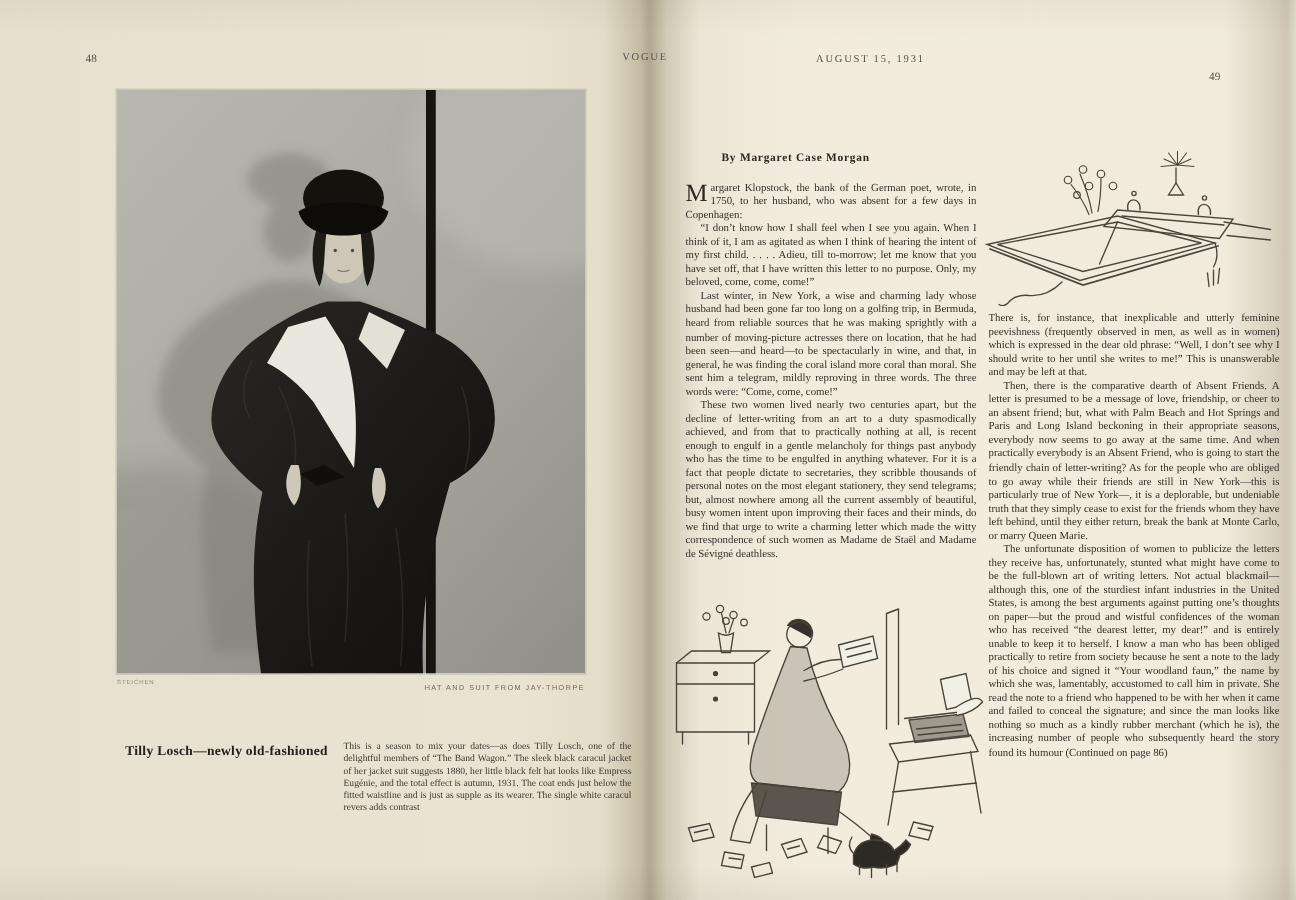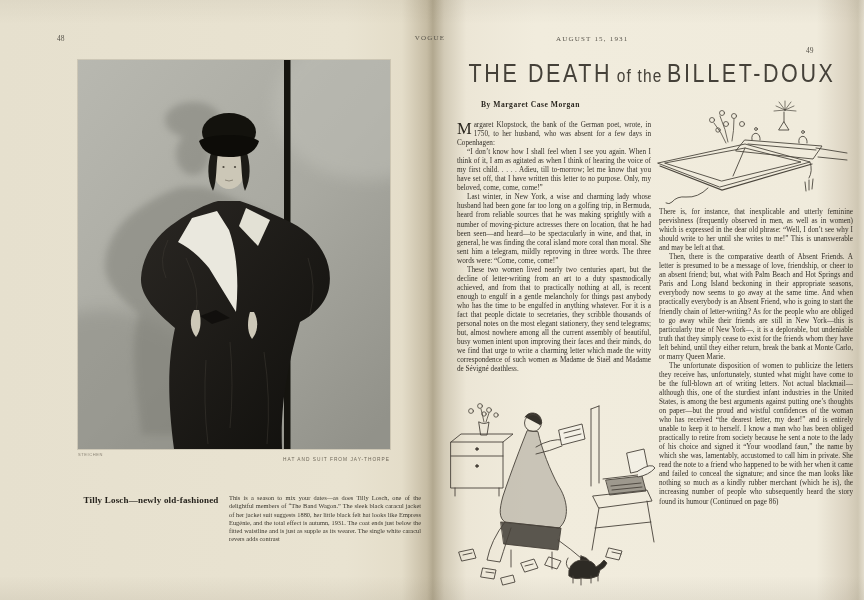--- a/index.html
+++ b/index.html
@@ -57,21 +57,21 @@
   #desk-illus{ left:650px; top:100px; width:200px; height:104px; }
   #type-illus{ left:441px; top:400px; width:216px; height:188px; }
 </style>
 </head>
 <body>
 
 <div class="spread">
 
   <div class="hdr pn" style="left:57px; top:34px;">48</div>
   <div class="hdr" style="left:430px; top:34px; transform:translateX(-50%);">VOGUE</div>
-  <div class="hdr" style="left:556px; top:35px;">AUGUST 15, 1931</div>
+  <div class="hdr" style="left:544px; top:35px;">AUGUST 15, 1931</div>
   <div class="hdr pn" style="left:806px; top:46px;">49</div>
 
   <div class="photo">
     <svg viewBox="0 0 312 389" preserveAspectRatio="none">
       <defs>
         <linearGradient id="pbg" x1="0" y1="0" x2="0.9" y2="1">
           <stop offset="0" stop-color="#b8b8b0"></stop>
             <stop offset="0.55" stop-color="#a9a9a1"></stop>
             <stop offset="1" stop-color="#92928a"></stop>
         </linearGradient>
@@ -126,27 +126,20 @@
       <path fill="#0e0d0a" d="M122,256 L138,250 L152,258 L134,264 Z" opacity="0.8"></path>
     </svg>
   </div>
 
   <div class="credit-steichen">STEICHEN</div>
   <div class="credit-jay">HAT AND SUIT FROM JAY-THORPE</div>
 
   <div class="cap-head">Tilly Losch—newly old-fashioned</div>
   <div class="cap-body">This is a season to mix your dates—as does Tilly Losch, one of the delightful members of “The Band Wagon.” The sleek black caracul jacket of her jacket suit suggests 1880, her little black felt hat looks like Empress Eugénie, and the total effect is autumn, 1931. The coat ends just below the fitted waistline and is just as supple as its wearer. The single white caracul revers adds contrast</div>
 
-  <div class="title">
-    <span class="stretch">
-      <span class="t-caps">THE DEATH</span>
-      <span class="t-small">of the</span>
-      <span class="t-caps">BILLET-DOUX</span>
-    </span>
-  </div>
 
   <div class="byline">By Margaret Case Morgan</div>
 
   <div class="illus" id="desk-illus">
     <svg viewBox="0 0 200 104">
       <g stroke="#4b463d" stroke-width="0.9" fill="none" stroke-linecap="round">
 
         <g stroke-width="0.7">
           <line x1="135" y1="10" x2="129" y2="2"></line>
             <line x1="135" y1="10" x2="135" y2="1"></line>
@@ -188,21 +181,21 @@
             <circle cx="76" cy="24" r="2.5"></circle>
             <circle cx="68" cy="30" r="2.2"></circle>
           <path d="M70,16 q6,14 8,26 M84,19 q0,12 -2,22 M64,23 q8,10 12,20"></path>
         </g>
       </g>
     </svg>
   </div>
 
   <div class="col" id="col1">
     <p class="first">Margaret Klopstock, the bank of the German poet, wrote, in 1750, to her husband, who was absent for a few days in Copenhagen:</p>
-    <p>“I don’t know how I shall feel when I see you again. When I think of it, I am as agitated as when I think of hearing the voice of my first child. . . . . Adieu, till to-morrow; let me know that you have set off, that I have written this letter to no purpose. Only, my beloved, come, come, come!”</p>
+    <p>“I don’t know how I shall feel when I see you again. When I think of it, I am as agitated as when I think of hearing the intent of my first child. . . . . Adieu, till to-morrow; let me know that you have set off, that I have written this letter to no purpose. Only, my beloved, come, come, come!”</p>
     <p>Last winter, in New York, a wise and charming lady whose husband had been gone far too long on a golfing trip, in Bermuda, heard from reliable sources that he was making sprightly with a number of moving-picture actresses there on location, that he had been seen—and heard—to be spectacularly in wine, and that, in general, he was finding the coral island more coral than moral. She sent him a telegram, mildly reproving in three words. The three words were: “Come, come, come!”</p>
     <p>These two women lived nearly two centuries apart, but the decline of letter-writing from an art to a duty spasmodically achieved, and from that to practically nothing at all, is recent enough to engulf in a gentle melancholy for things past anybody who has the time to be engulfed in anything whatever. For it is a fact that people dictate to secretaries, they scribble thousands of personal notes on the most elegant stationery, they send telegrams; but, almost nowhere among all the current assembly of beautiful, busy women intent upon improving their faces and their minds, do we find that urge to write a charming letter which made the witty correspondence of such women as Madame de Staël and Madame de Sévigné deathless.</p>
   </div>
 
   <div class="col" id="col2">
     <p>There is, for instance, that inexplicable and utterly feminine peevishness (frequently observed in men, as well as in women) which is expressed in the dear old phrase: “Well, I don’t see why I should write to her until she writes to me!” This is unanswerable and may be left at that.</p>
     <p>Then, there is the comparative dearth of Absent Friends. A letter is presumed to be a message of love, friendship, or cheer to an absent friend; but, what with Palm Beach and Hot Springs and Paris and Long Island beckoning in their appropriate seasons, everybody now seems to go away at the same time. And when practically everybody is an Absent Friend, who is going to start the friendly chain of letter-writing? As for the people who are obliged to go away while their friends are still in New York—this is particularly true of New York—, it is a deplorable, but undeniable truth that they simply cease to exist for the friends whom they have left behind, until they either return, break the bank at Monte Carlo, or marry Queen Marie.</p>
     <p>The unfortunate disposition of women to publicize the letters they receive has, unfortunately, stunted what might have come to be the full-blown art of writing letters. Not actual blackmail—although this, one of the sturdiest infant industries in the United States, is among the best arguments against putting one’s thoughts on paper—but the proud and wistful confidences of the woman who has received “the dearest letter, my dear!” and is entirely unable to keep it to herself. I know a man who has been obliged practically to retire from society because he sent a note to the lady of his choice and signed it “Your woodland faun,” the name by which she was, lamentably, accustomed to call him in private. She read the note to a friend who happened to be with her when it came and failed to conceal the signature; and since the man looks like nothing so much as a kindly rubber merchant (which he is), the increasing number of people who subsequently heard the story found its humour (Continued on page 86)</p>
   </div>
 

